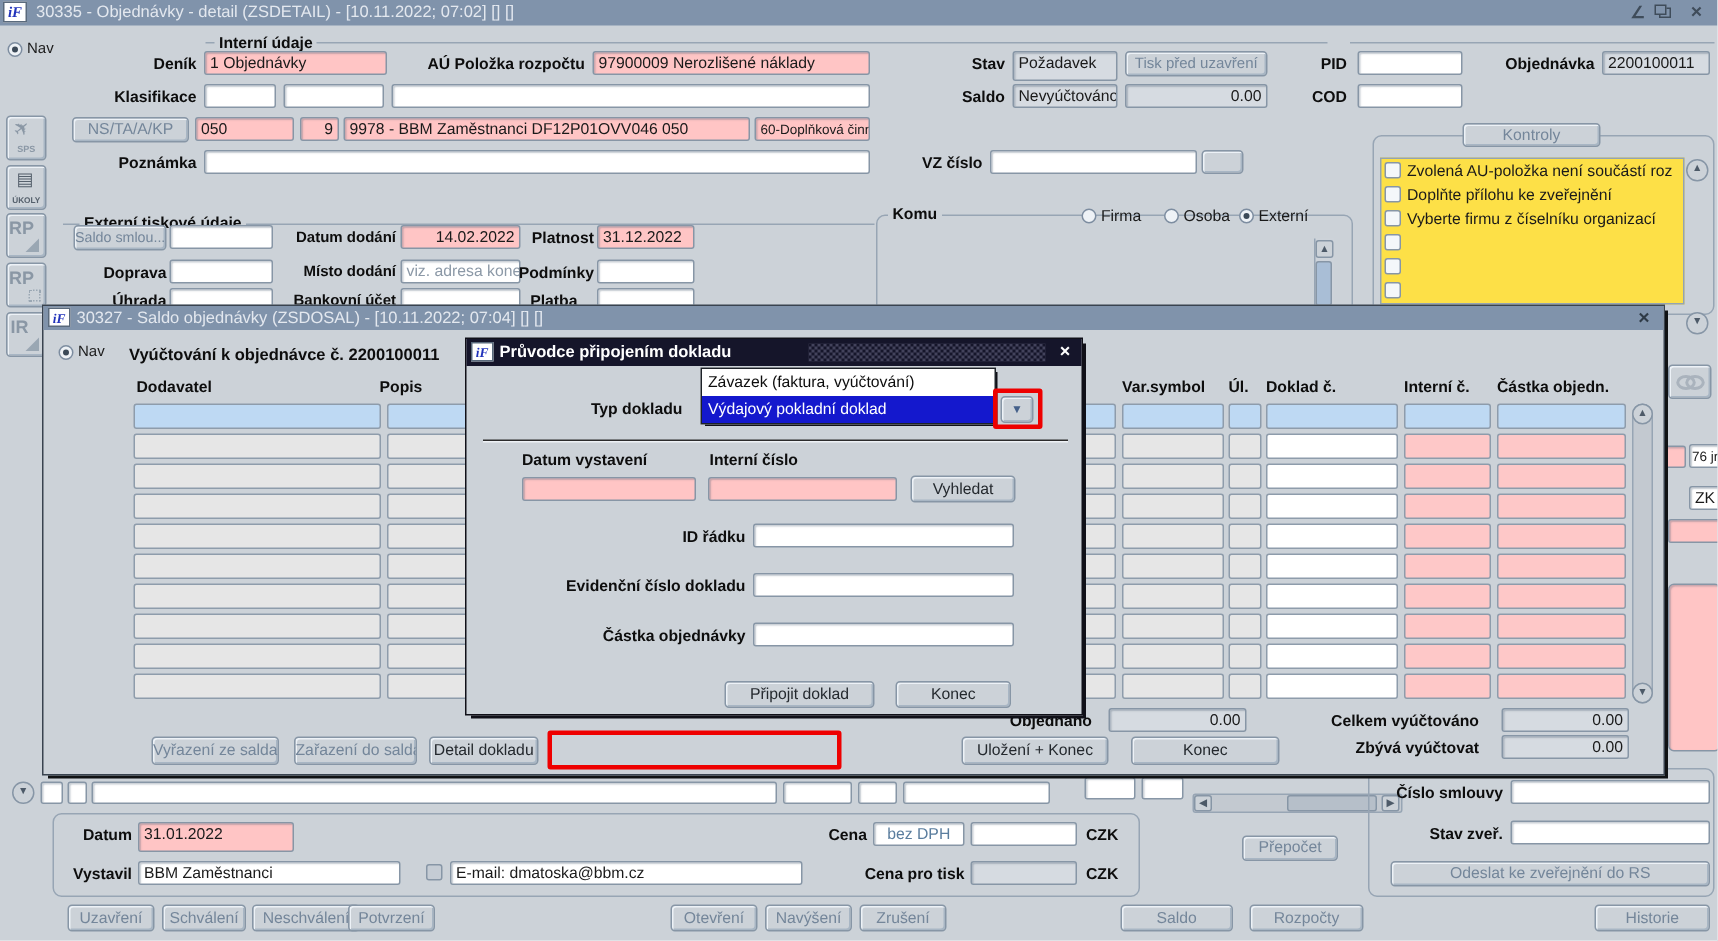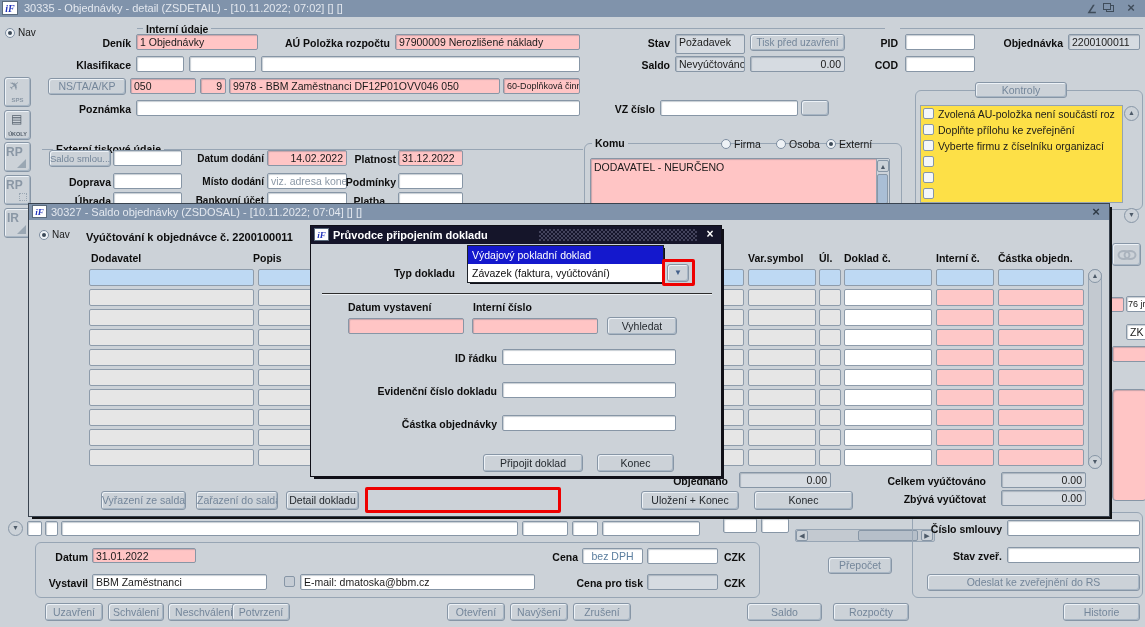--- a/index.html
+++ b/index.html
@@ -162,21 +162,20 @@
   <div class="a f" style="left:398px;top:192px;width:65px;height:16px"></div>
 
   <div class="a frame" style="left:584px;top:143px;width:318px;height:70px"></div>
   <div class="a lb leg" style="left:592px;top:137px">Komu</div>
   <div class="a radio" style="left:721px;top:139px"></div>
   <div class="a vtxt pale-t" style="left:734px;top:138px">Firma</div>
   <div class="a radio" style="left:776px;top:139px"></div>
   <div class="a vtxt pale-t" style="left:789px;top:138px">Osoba</div>
   <div class="a radio on" style="left:826px;top:139px"></div>
   <div class="a vtxt pale-t" style="left:839px;top:138px">Externí</div>
-  <div class="a f pk" style="left:590px;top:158px;width:300px;height:55px;line-height:16px">DODAVATEL - NEURČENO</div>
   <div class="a" style="left:876px;top:159px;width:13px;height:53px;background:#cdd3da;border-left:1px solid #97a5b4"></div>
   <div class="a arr" style="left:877px;top:160px;width:12px;height:12px;border-radius:2px">▲</div>
   <div class="a" style="left:877px;top:174px;width:11px;height:30px;background:#a9bed6;border:1px solid #8796a6;border-radius:2px"></div>
 
   <div class="a sbtn" style="left:1112px;top:243px;width:29px;height:23px">
     <svg width="22" height="14" style="margin-top:4px">
       <ellipse cx="8" cy="7" rx="5.5" ry="4" fill="none" stroke="#aab3bd" stroke-width="2"></ellipse>
       <ellipse cx="14" cy="7" rx="5.5" ry="4" fill="none" stroke="#aab3bd" stroke-width="2"></ellipse>
     </svg>
   </div>
@@ -196,21 +195,21 @@
   <div class="a f" style="left:723px;top:518px;width:34px;height:15px"></div>
   <div class="a f" style="left:761px;top:518px;width:28px;height:15px"></div>
 
   <div class="a" style="left:795px;top:529px;width:140px;height:13px;background:#c3c9d0;border:1px solid #97a5b4;border-radius:2px"></div>
   <div class="a arr" style="left:796px;top:530px;width:12px;height:11px;border-radius:2px;line-height:10px">◀</div>
   <div class="a" style="left:858px;top:530px;width:60px;height:11px;background:#b6bfc9;border:1px solid #8796a6;border-radius:2px"></div>
   <div class="a arr" style="left:921px;top:530px;width:12px;height:11px;border-radius:2px;line-height:10px">▶</div>
 
   <div class="a frame" style="left:35px;top:542px;width:725px;height:56px"></div>
   <div class="a lb r" style="left:45px;top:551px;width:43px">Datum</div>
-  <div class="a f pk" style="left:92px;top:548px;width:104px;height:15px">31.01.2022</div>
+  <div class="a f pk" style="left:92px;top:548px;width:104px;height:20px">31.01.2022</div>
   <div class="a lb r" style="left:538px;top:551px;width:40px">Cena</div>
   <div class="a f" style="left:582px;top:548px;width:61px;height:16px;color:#5a7d9e;text-align:center">bez DPH</div>
   <div class="a f" style="left:647px;top:548px;width:71px;height:16px"></div>
   <div class="a lb" style="left:724px;top:551px">CZK</div>
 
   <div class="a lb r" style="left:40px;top:577px;width:48px">Vystavil</div>
   <div class="a f" style="left:92px;top:574px;width:175px;height:16px">BBM Zaměstnanci</div>
   <div class="a cb" style="left:284px;top:576px;background:#c5ccd4"></div>
   <div class="a f" style="left:300px;top:574px;width:235px;height:16px">E-mail: dmatoska@bbm.cz</div>
   <div class="a lb r" style="left:538px;top:577px;width:105px">Cena pro tisk</div>
@@ -357,22 +356,22 @@
 
   <div class="a dlg" style="left:310px;top:225px;width:412px;height:252px">
     <div class="a dlg-tb" style="left:0;top:0;width:410px;height:18px"></div>
     <div class="a" style="left:3px;top:2px;width:15px;height:13px;background:#fff;border:1px solid #5a6a7c;color:#2233bb;font:italic bold 9px 'Liberation Serif',serif;text-align:center;line-height:12px">iF</div>
     <div class="a dlg-tb" style="left:22px;top:0;background:transparent">Průvodce připojením dokladu</div>
     <div class="a dither" style="left:228px;top:3px;width:158px;height:12px"></div>
     <div class="a" style="left:392px;top:1px;width:14px;height:14px;color:#fff;font-weight:bold;font-size:12px;text-align:center;line-height:14px">×</div>
 
     <div class="a lb r" style="left:60px;top:41px;width:84px">Typ dokladu</div>
     <div class="a dd" style="left:156px;top:19px;width:197px;height:38px">
+      <div class="dd-item">Závazek (faktura, vyúčtování)</div>
       <div class="dd-item dd-sel">Výdajový pokladní doklad</div>
-      <div class="dd-item">Závazek (faktura, vyúčtování)</div>
     </div>
     <div class="a btn" style="left:356px;top:38px;width:22px;height:18px;line-height:16px;color:#44608a;font-size:8px">▼</div>
 
     <div class="a sep" style="left:11px;top:67px;width:390px;height:2px"></div>
 
     <div class="a lb" style="left:37px;top:75px">Datum vystavení</div>
     <div class="a lb" style="left:162px;top:75px">Interní číslo</div>
     <div class="a f pk" style="left:37px;top:92px;width:116px;height:16px"></div>
     <div class="a f pk" style="left:161px;top:92px;width:126px;height:16px"></div>
     <div class="a btn" style="left:296px;top:91px;width:70px;height:18px;line-height:16px">Vyhledat</div>

